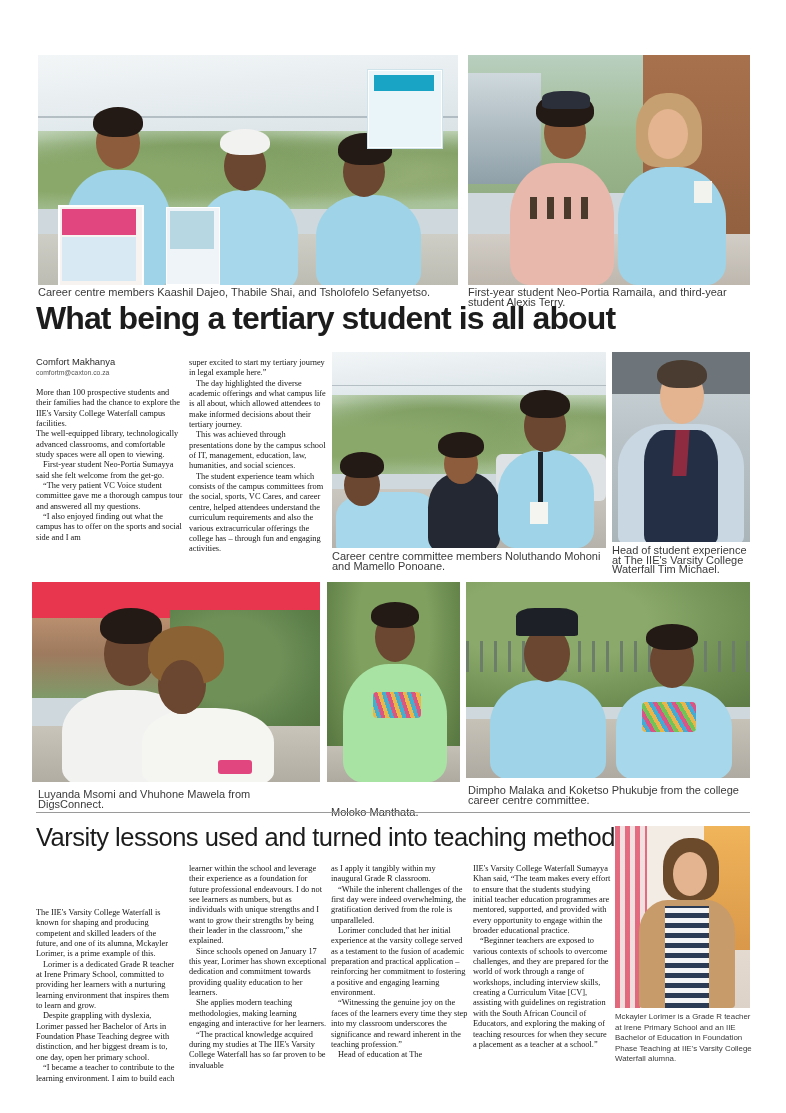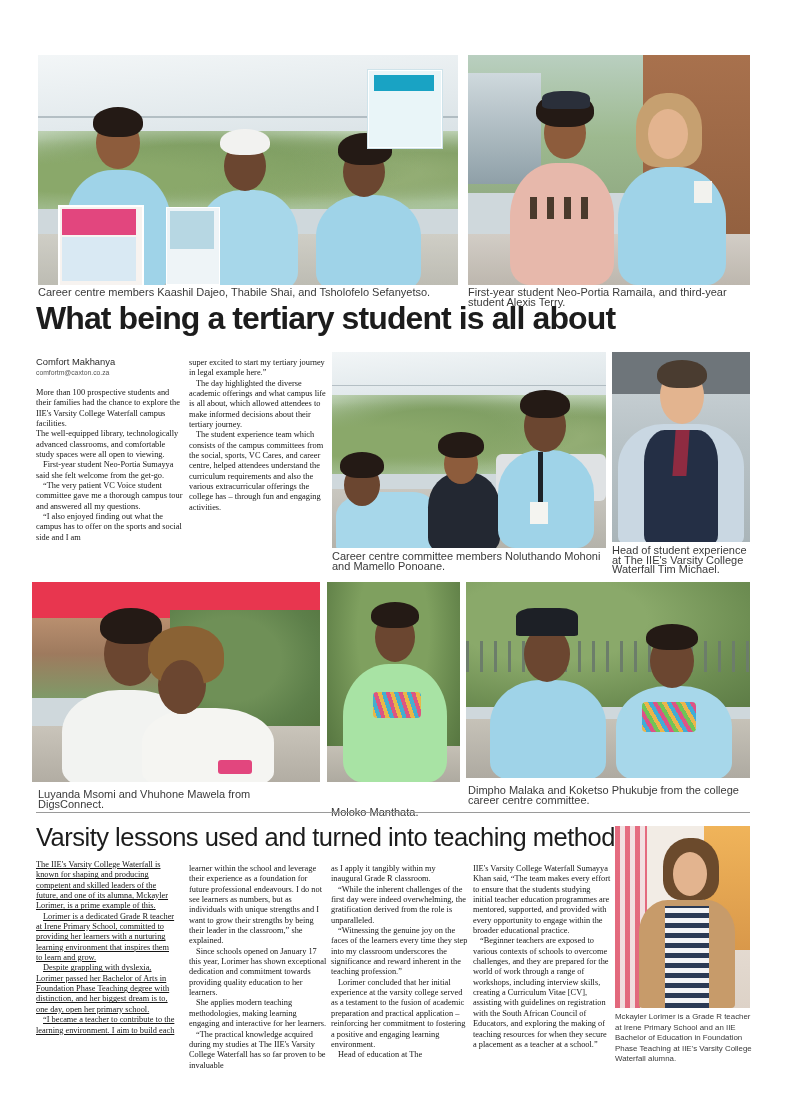--- a/index.html
+++ b/index.html
@@ -234,20 +234,21 @@
     <p>More than 100 prospective students and their families had the chance to explore the IIE's Varsity College Waterfall campus facilities.</p>
     <p style="text-indent:0;">The well-equipped library, technologically advanced classrooms, and comfortable study spaces were all open to viewing.</p>
     <p>First-year student Neo-Portia Sumayya said she felt welcome from the get-go.</p>
     <p>“The very patient VC Voice student committee gave me a thorough campus tour and answered all my questions.</p>
     <p>“I also enjoyed finding out what the campus has to offer on the sports and social side and I am</p>
   </div>
 
   <div class="col" style="left:189px; top:358px; width:139px;">
     <p>super excited to start my tertiary journey in legal example here.”</p>
     <p>The day highlighted the diverse academic offerings and what campus life is all about, which allowed attendees to make informed decisions about their tertiary journey.</p>
+    <p>This was achieved through presentations done by the campus school of IT, management, education, law, humanities, and social sciences.</p>
     <p>The student experience team which consists of the campus committees from the social, sports, VC Cares, and career centre, helped attendees understand the curriculum requirements and also the various extracurricular offerings the college has – through fun and engaging activities.</p>
   </div>
 
   <div class="photo" style="left:332px; top:352px; width:274px; height:196px;">
     <div class="tent" style="height:30%;"></div>
     <div class="trees" style="top:22%; height:40%;"></div>
     <div class="ground" style="height:30%; background:linear-gradient(180deg,#c9c7c0,#b4b2aa);"></div>
     <div class="fig" style="position:absolute; left:60%; top:52%; width:40%; height:24%; background:#dfe2e4; border-radius:6px;"></div>
 
     <div class="person shirt-blue2" style="left:4px; top:140px; width:96px; height:60px; border-radius:40% 20% 10% 10%;"></div>
@@ -332,39 +333,39 @@
     <div class="fig" style="left:176px; top:120px; width:54px; height:30px;
          background:repeating-linear-gradient(60deg,#f2b23c 0 4px,#38a9d4 4px 8px,#e2467e 8px 12px,#6cc24a 12px 16px);
          border-radius:4px; opacity:.92;"></div>
   </div>
   <div class="cap" style="left:468px; top:786px; width:282px;">Dimpho Malaka and Koketso Phukubje from the college career centre committee.</div>
 
   <div class="rule" style="left:36px; top:812px; width:714px;"></div>
 
   <div class="headline-2">Varsity lessons used and turned into teaching methods</div>
 
-  <div class="col" style="left:36px; top:860px; width:141px;text-decoration:underline;">
+  <div class="col" style="left:36px; top:908px; width:141px;">
     <p>The IIE's Varsity College Waterfall is known for shaping and producing competent and skilled leaders of the future, and one of its alumna, Mckayler Lorimer, is a prime example of this.</p>
     <p>Lorimer is a dedicated Grade R teacher at Irene Primary School, committed to providing her learners with a nurturing learning environment that inspires them to learn and grow.</p>
     <p>Despite grappling with dyslexia, Lorimer passed her Bachelor of Arts in Foundation Phase Teaching degree with distinction, and her biggest dream is to, one day, open her primary school.</p>
     <p>“I became a teacher to contribute to the learning environment. I aim to build each</p>
   </div>
 
   <div class="col" style="left:189px; top:864px; width:138px;">
     <p>learner within the school and leverage their experience as a foundation for future professional endeavours. I do not see learners as numbers, but as individuals with unique strengths and I want to grow their strengths by being their leader in the classroom,” she explained.</p>
     <p>Since schools opened on January 17 this year, Lorimer has shown exceptional dedication and commitment towards providing quality education to her learners.</p>
     <p>She applies modern teaching methodologies, making learning engaging and interactive for her learners.</p>
     <p>“The practical knowledge acquired during my studies at The IIE's Varsity College Waterfall has so far proven to be invaluable</p>
   </div>
 
   <div class="col" style="left:331px; top:864px; width:138px;">
     <p>as I apply it tangibly within my inaugural Grade R classroom.</p>
     <p>“While the inherent challenges of the first day were indeed overwhelming, the gratification derived from the role is unparalleled.</p>
+    <p>Lorimer concluded that her initial experience at the varsity college served as a testament to the fusion of academic preparation and practical application – reinforcing her commitment to fostering a positive and engaging learning environment.</p>
     <p>“Witnessing the genuine joy on the faces of the learners every time they step into my classroom underscores the significance and reward inherent in the teaching profession.”</p>
-    <p>Lorimer concluded that her initial experience at the varsity college served as a testament to the fusion of academic preparation and practical application – reinforcing her commitment to fostering a positive and engaging learning environment.</p>
     <p>Head of education at The</p>
   </div>
 
   <div class="col" style="left:473px; top:864px; width:138px;">
     <p>IIE's Varsity College Waterfall Sumayya Khan said, “The team makes every effort to ensure that the students studying initial teacher education programmes are mentored, supported, and provided with every opportunity to engage within the broader educational practice.</p>
     <p>“Beginner teachers are exposed to various contexts of schools to overcome challenges, and they are prepared for the world of work through a range of workshops, including interview skills, creating a Curriculum Vitae [CV], assisting with guidelines on registration with the South African Council of Educators, and exploring the making of teaching resources for when they secure a placement as a teacher at a school.”</p>
   </div>
 
   <div class="photo" style="left:615px; top:826px; width:135px; height:182px;">
     <div class="fig" style="position:absolute; left:0; top:0; width:100%; height:100%;

